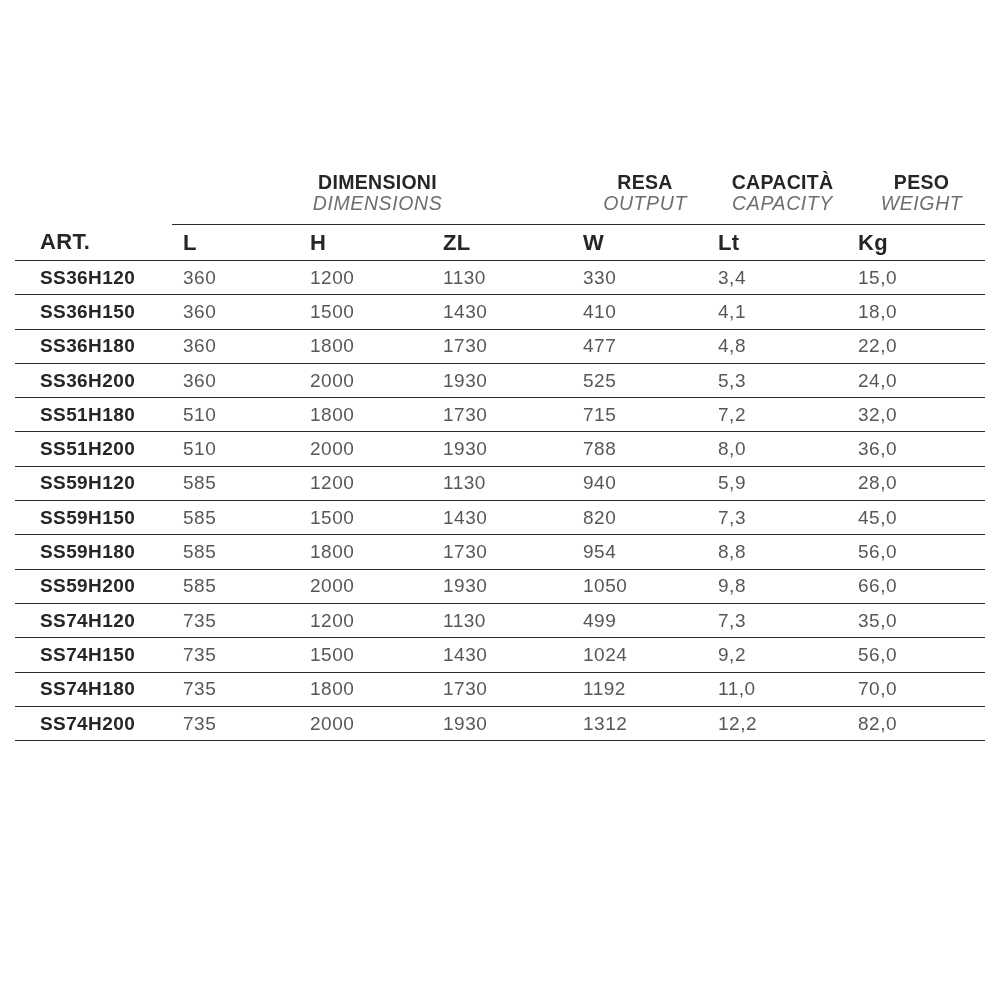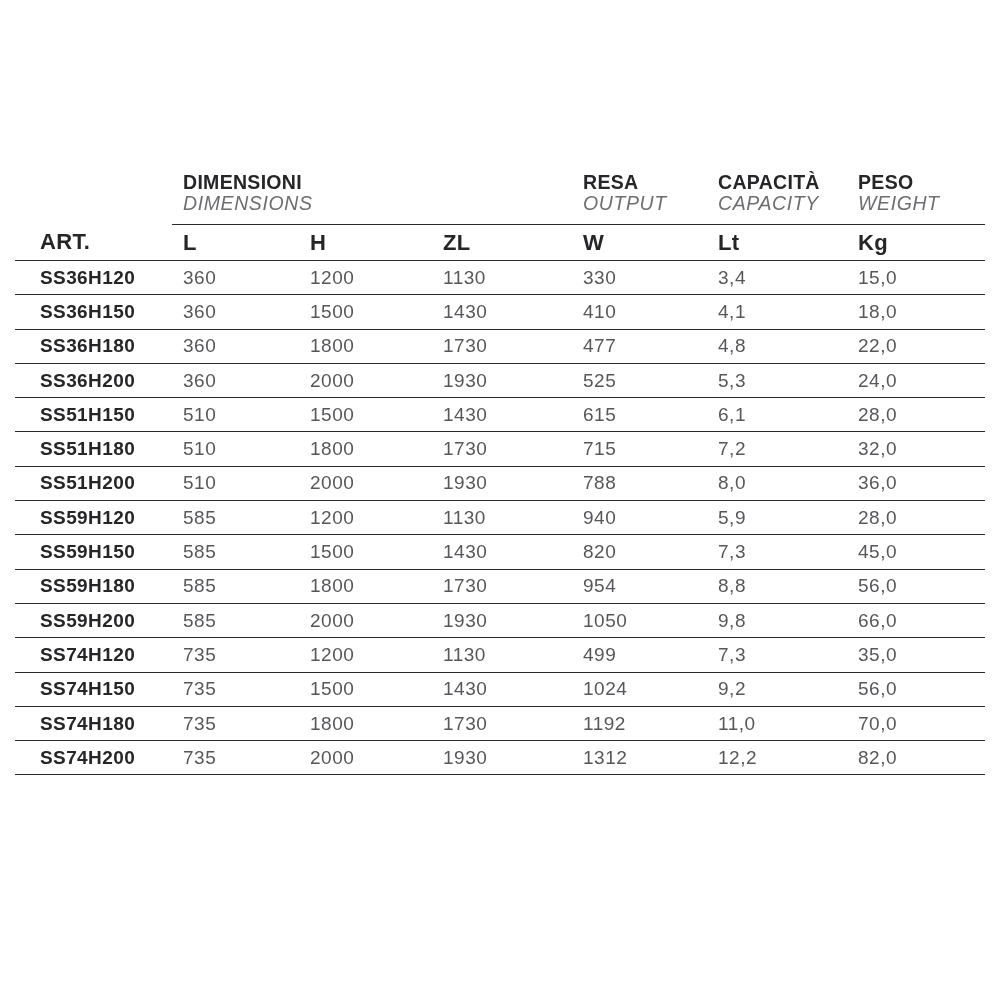--- a/index.html
+++ b/index.html
@@ -39,20 +39,21 @@
     white-space: nowrap;
     overflow: hidden;
   }
   th:first-child, td:first-child { padding-left: 25px; }
 
   
   tr.group-row th {
     height: 52px;
     vertical-align: top;
     padding-top: 2px;
+    text-align: center;
   }
   tr.group-row th.grouped { border-bottom: 1.5px solid #2b2b2f; }
   .g-it {
     display: block;
     font-size: 19.5px;
     font-weight: 700;
     color: #262629;
     letter-spacing: 0.3px;
     line-height: 1.1;
   }
@@ -168,29 +169,20 @@
         <tr>
           <td class="art">SS36H200</td>
           <td class="val">360</td>
           <td class="val">2000</td>
           <td class="val">1930</td>
           <td class="val">525</td>
           <td class="val">5,3</td>
           <td class="val">24,0</td>
         </tr>
         <tr>
-          <td class="art">SS51H150</td>
-          <td class="val">510</td>
-          <td class="val">1500</td>
-          <td class="val">1430</td>
-          <td class="val">615</td>
-          <td class="val">6,1</td>
-          <td class="val">28,0</td>
-        </tr>
-        <tr>
           <td class="art">SS51H180</td>
           <td class="val">510</td>
           <td class="val">1800</td>
           <td class="val">1730</td>
           <td class="val">715</td>
           <td class="val">7,2</td>
           <td class="val">32,0</td>
         </tr>
         <tr>
           <td class="art">SS51H200</td>

